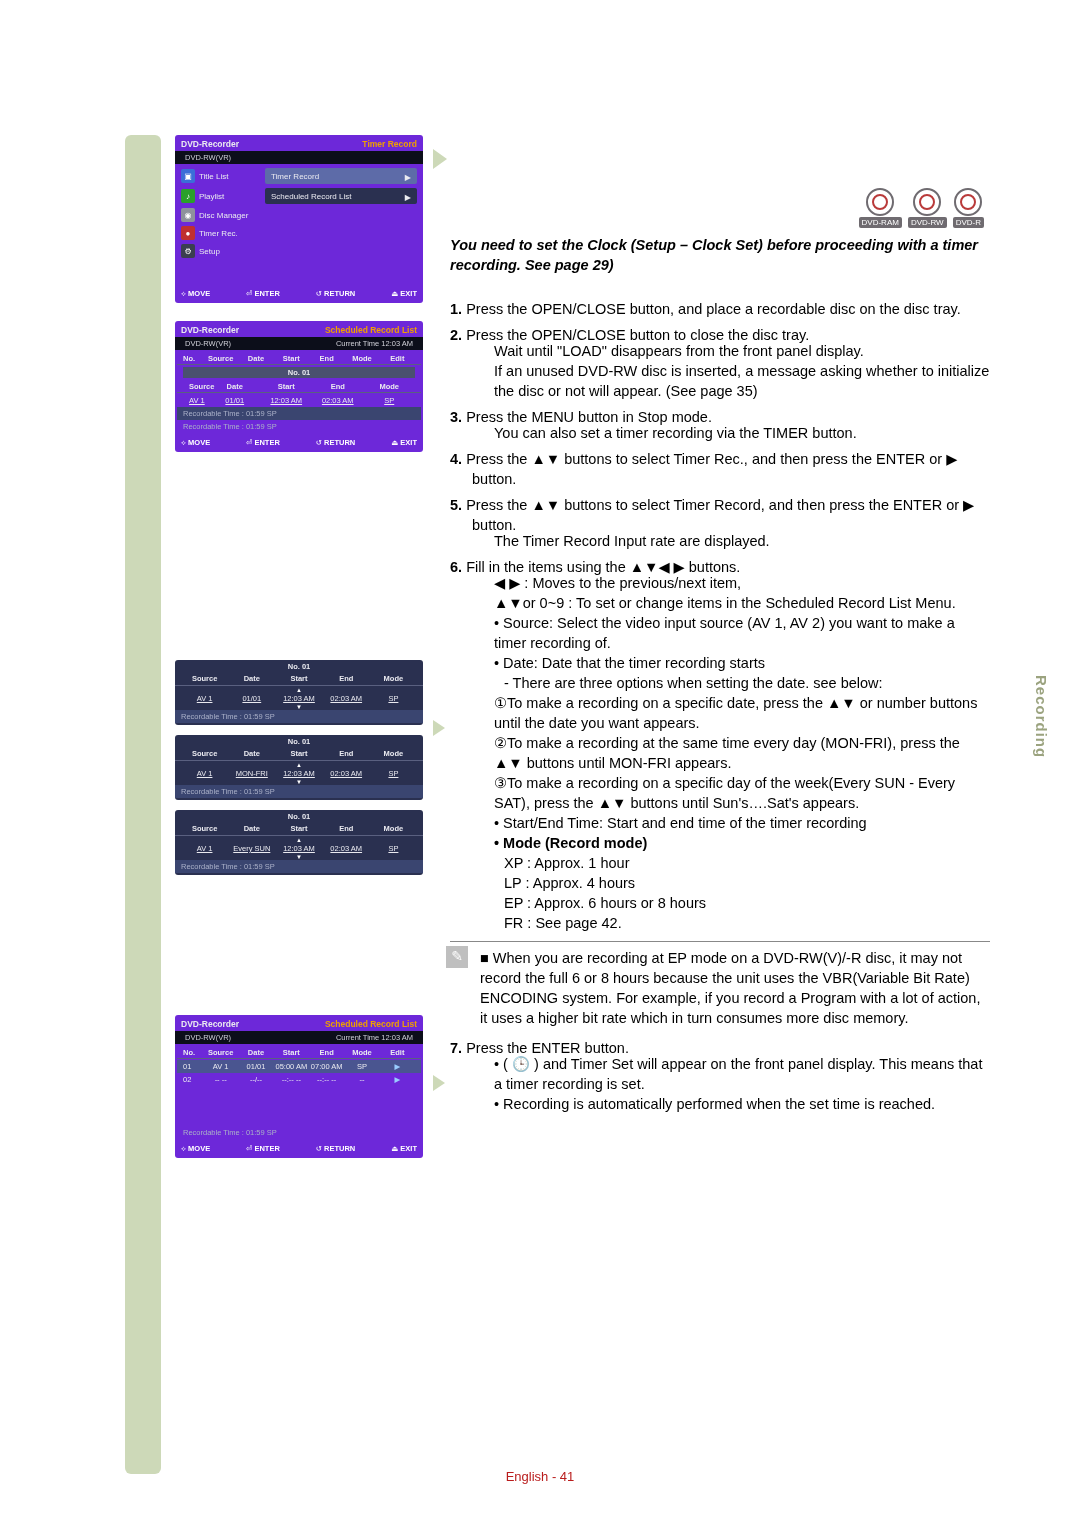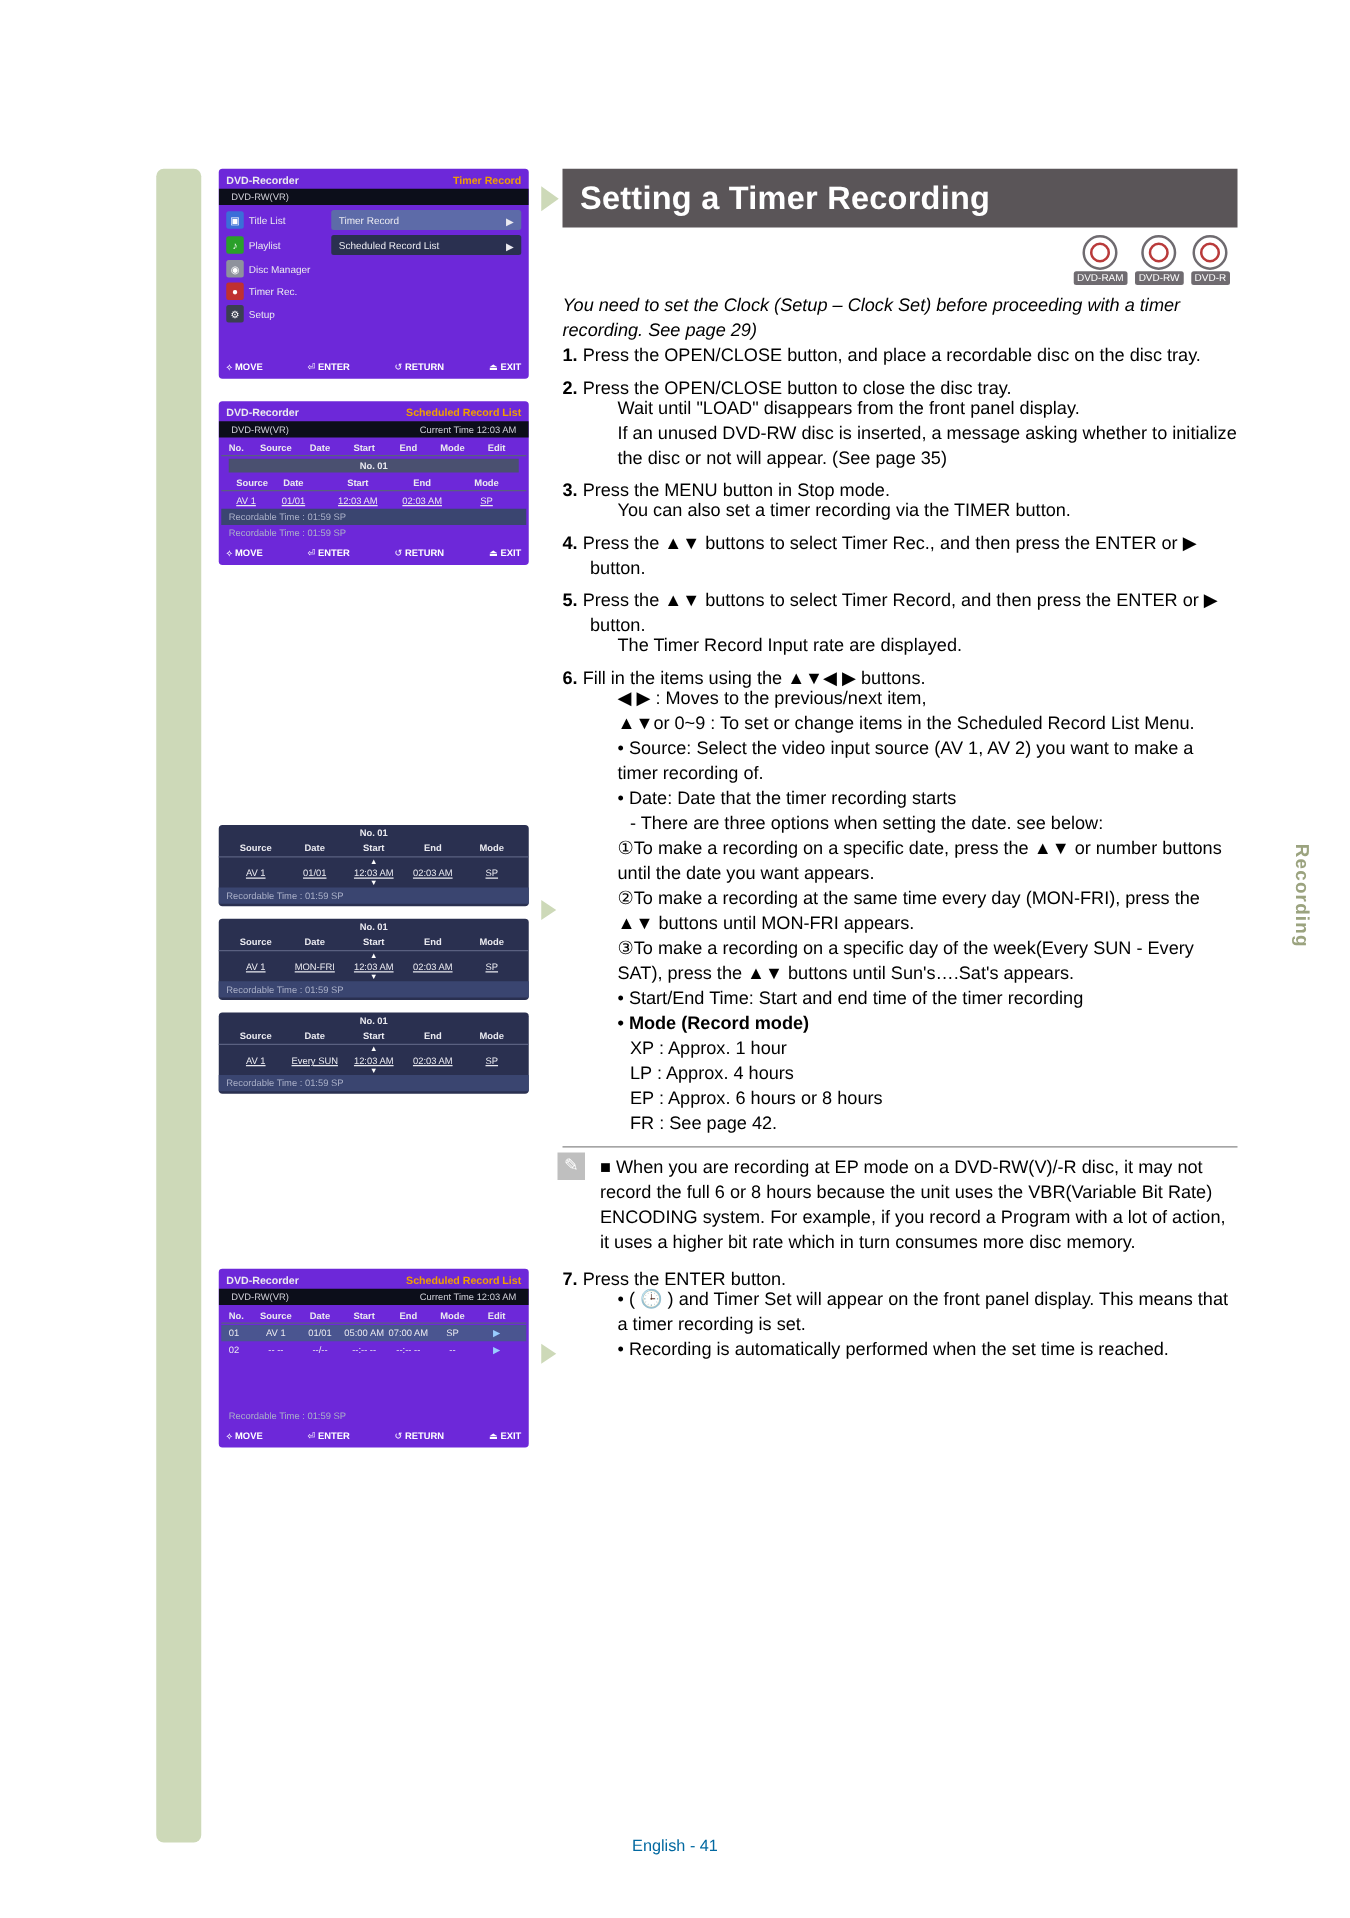--- a/index.html
+++ b/index.html
@@ -214,22 +214,22 @@
   .right-col {
     position:absolute;
     left:450px;
     top:235px;
     width:540px;
     font-size:14.5px;
     line-height:1.38;
   }
   .right-col p.lead {
     font-style:italic;
-    font-weight:normal;
-    margin-bottom:0;
+    font-weight:bold;
+    margin-bottom:24px;
   }
   .right-col ol { list-style:none; padding:0; margin:0; }
   .right-col li { margin-bottom:6px; padding-left:22px; text-indent:-22px; }
   .right-col li .n { font-weight:bold; }
   .right-col .sub { padding-left:22px; text-indent:0; margin-top:-4px; margin-bottom:4px; }
   .note-box {
     border-top:1px solid #888;
     margin-top:8px;
     padding-top:6px;
     position:relative;
@@ -253,42 +253,41 @@
     font-weight:bold;
     writing-mode: vertical-rl;
     letter-spacing:1px;
   }
   .footer-text {
     position:absolute;
     bottom:50px;
     left:0; right:0;
     text-align:center;
     font-size:13px;
-    color:#0369a1;
+    color:#b91c1c;
   }
   .rtri { display:inline-block; transform:translateY(1px); }
   .small-arrow-flow {
     position:absolute;
     left: 433px;
     width:0;height:0;
     border-top:8px solid transparent;
     border-bottom:8px solid transparent;
     border-left:12px solid #cdd9b8;
   }
 </style>
 </head>
 <body>
 
 <div class="page">
   <div class="left-stripe"></div>
   <div class="arrow-right-bar"></div>
   <div class="small-arrow-flow" style="top:720px;"></div>
   <div class="small-arrow-flow" style="top:1075px;"></div>
 
-  <div class="section-title">Setting a Timer Recording</div>
 
   <div class="badges">
     <div class="badge">
       <div class="badge-circle">
           <div class="badge-inner"></div>
         </div>
       <div class="badge-label">DVD-RAM</div>
     </div>
     <div class="badge">
       <div class="badge-circle">

